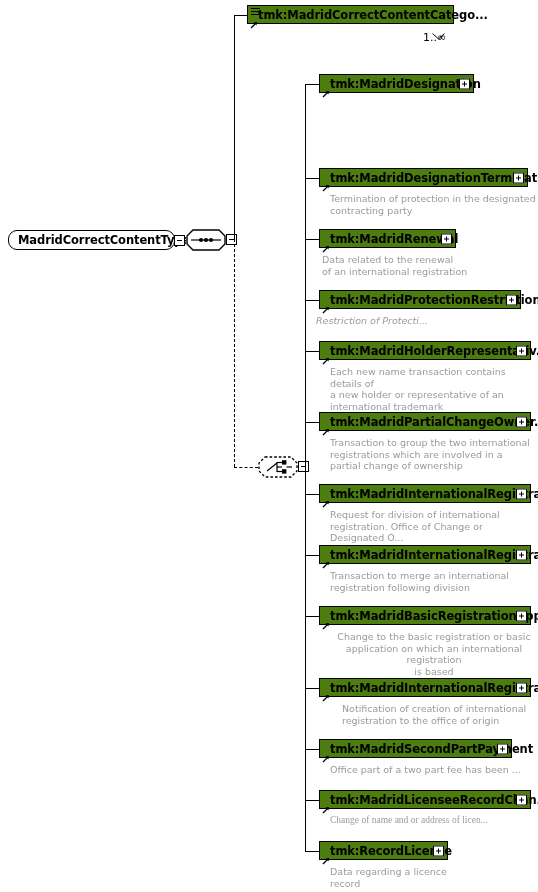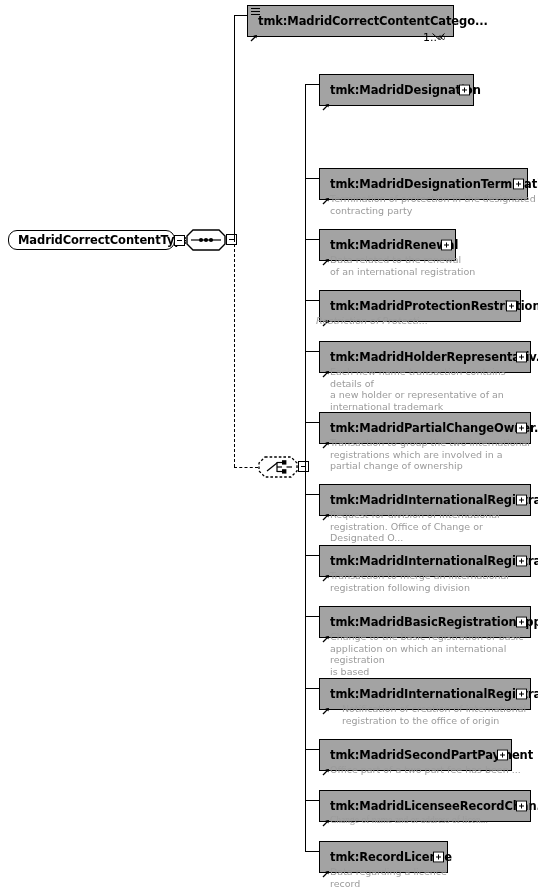--- a/index.html
+++ b/index.html
@@ -40,23 +40,23 @@
   .hline.dashed {
     background: none;
     border-top: 1px dashed #000000;
     height: 0;
   }
 
   
   .node {
     position: absolute;
     box-sizing: border-box;
-    background: #a3a3a3;
+    background: #4d7c0f;
     border: 1px solid #000000;
-    height: 32px;
+    height: 19px;
     display: flex;
     align-items: center;
     white-space: nowrap;
   }
   .node::after {
     
     content: "";
     position: absolute;
     left: 4px;
     right: -4px;
@@ -290,21 +290,21 @@
 contracting party</div>
     <div class="hline" style="left: 305px; top: 239px; width: 14px;"></div>
     <div class="node" style="left: 319px; top: 229px; width: 137px;">
       <div class="ref-arrow"><svg width="8" height="8" viewBox="0 0 8 8">
           <path d="M1 7 L6.4 1.6" stroke="#000000" stroke-width="1.3"></path>
           <path d="M7 1 L3.4 1.5 L6.5 4.6 Z" fill="#000000"></path>
         </svg></div>
       <span class="node-label">tmk:MadridRenewal</span>
       <div class="expander"></div>
     </div>
-    <div class="doc" style="left: 330px; top: 254px;">Data related to the renewal
+    <div class="doc" style="left: 322px; top: 254px;">Data related to the renewal
 of an international registration</div>
     <div class="hline" style="left: 305px; top: 300px; width: 14px;"></div>
     <div class="node" style="left: 319px; top: 290px; width: 202px;">
       <div class="ref-arrow"><svg width="8" height="8" viewBox="0 0 8 8">
           <path d="M1 7 L6.4 1.6" stroke="#000000" stroke-width="1.3"></path>
           <path d="M7 1 L3.4 1.5 L6.5 4.6 Z" fill="#000000"></path>
         </svg></div>
       <span class="node-label">tmk:MadridProtectionRestriction</span>
       <div class="expander"></div>
     </div>
@@ -357,21 +357,21 @@
 registration following division</div>
     <div class="hline" style="left: 305px; top: 616px; width: 14px;"></div>
     <div class="node" style="left: 319px; top: 606px; width: 212px;">
       <div class="ref-arrow"><svg width="8" height="8" viewBox="0 0 8 8">
           <path d="M1 7 L6.4 1.6" stroke="#000000" stroke-width="1.3"></path>
           <path d="M7 1 L3.4 1.5 L6.5 4.6 Z" fill="#000000"></path>
         </svg></div>
       <span class="node-label">tmk:MadridBasicRegistrationApp...</span>
       <div class="expander"></div>
     </div>
-    <div class="doc" style="left: 330px; top: 631px;">Change to the basic registration or basic
+    <div class="doc" style="left: 330px; top: 631px; text-align: center;">Change to the basic registration or basic
 application on which an international registration
 is based</div>
     <div class="hline" style="left: 305px; top: 688px; width: 14px;"></div>
     <div class="node" style="left: 319px; top: 678px; width: 212px;">
       <div class="ref-arrow"><svg width="8" height="8" viewBox="0 0 8 8">
           <path d="M1 7 L6.4 1.6" stroke="#000000" stroke-width="1.3"></path>
           <path d="M7 1 L3.4 1.5 L6.5 4.6 Z" fill="#000000"></path>
         </svg></div>
       <span class="node-label">tmk:MadridInternationalRegistra...</span>
       <div class="expander"></div>

